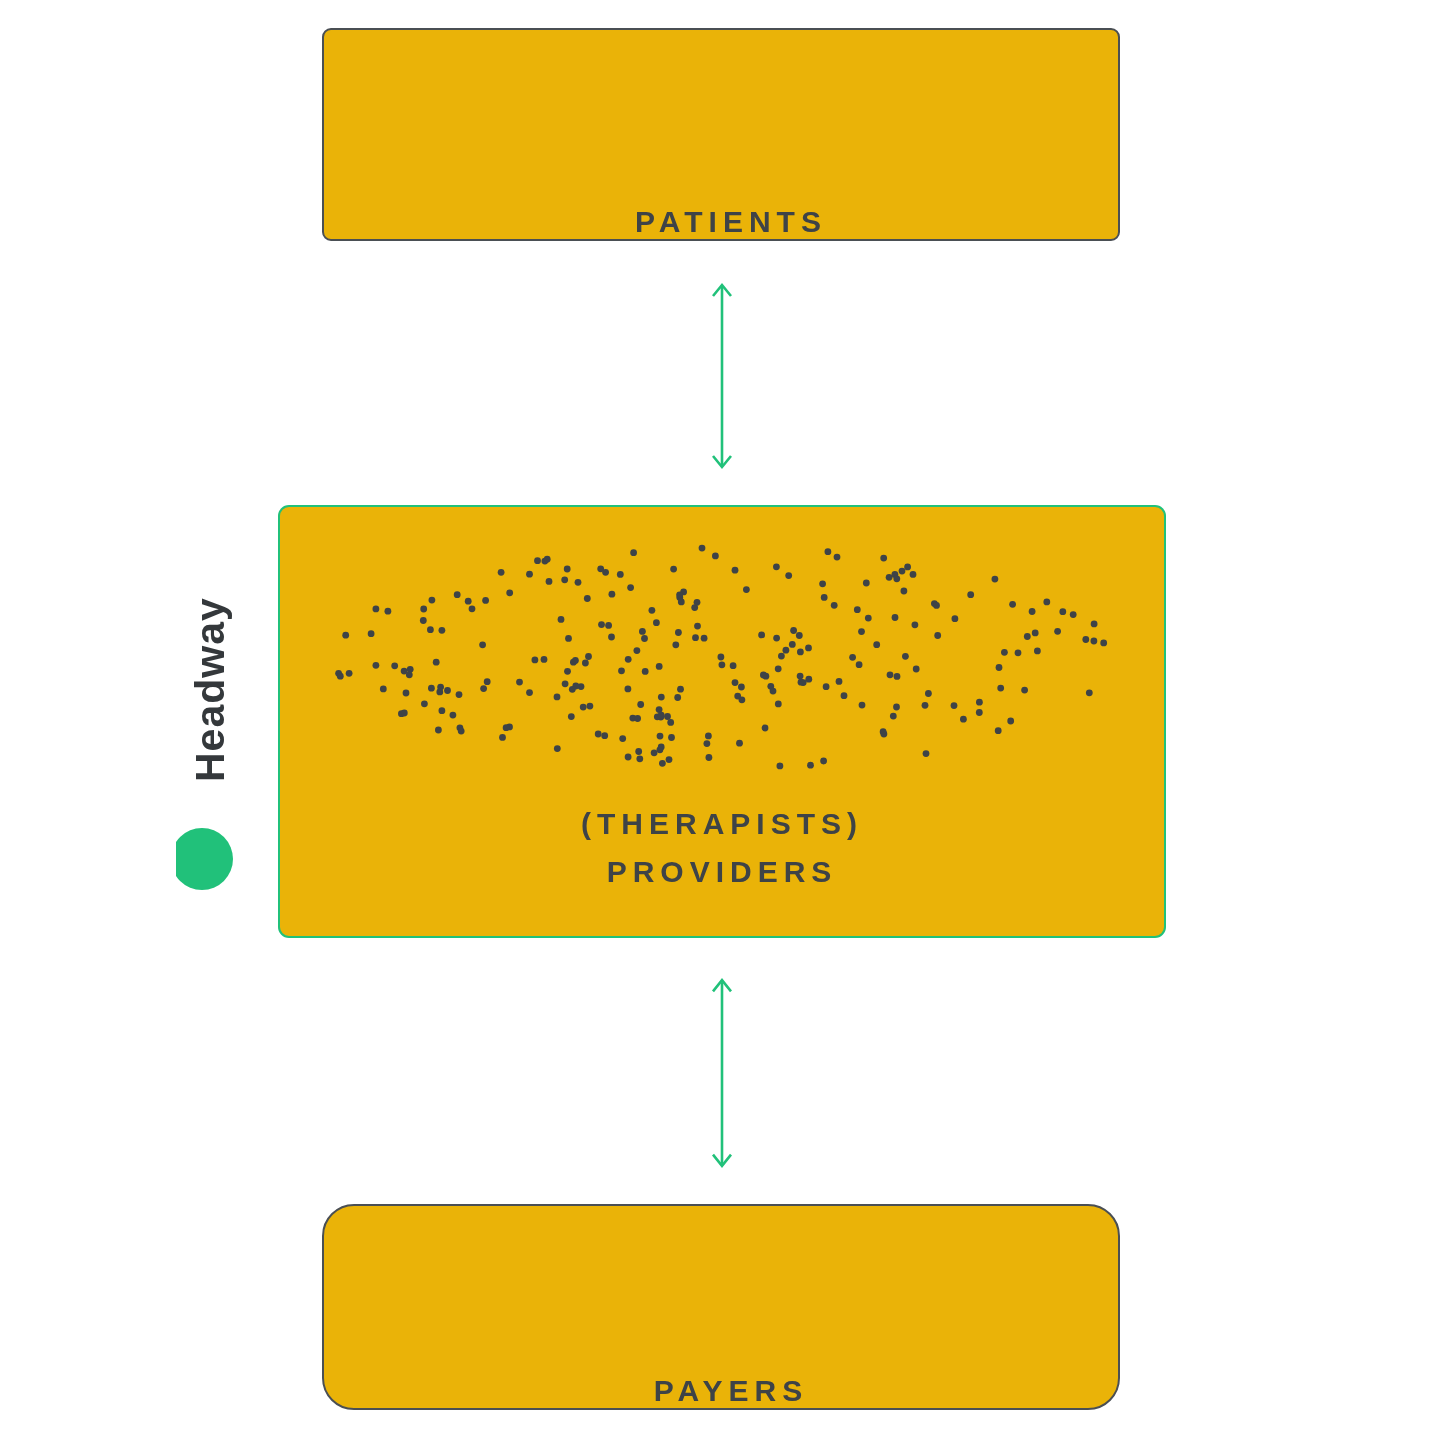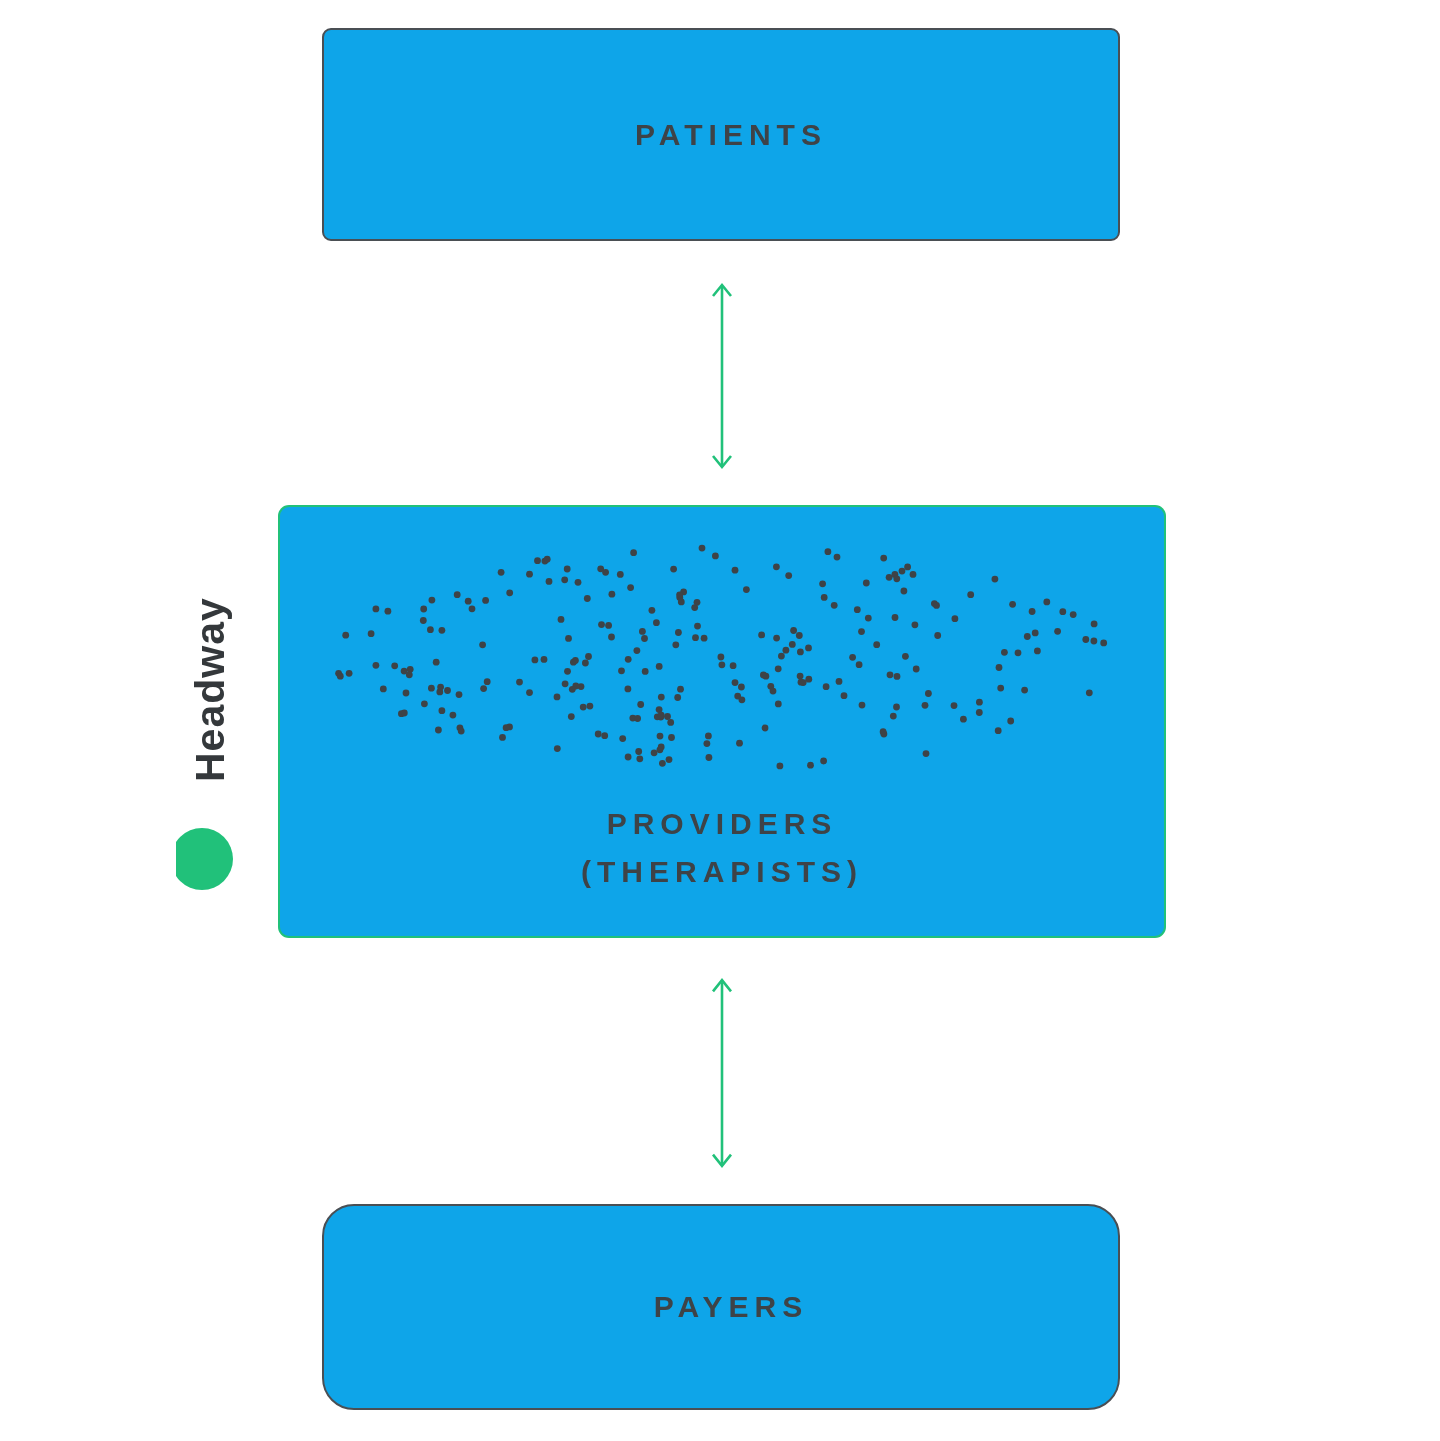--- a/index.html
+++ b/index.html
@@ -10,23 +10,23 @@
   }
   *{box-sizing:border-box;margin:0;padding:0;}
   html,body{background:#ffffff;}
   body{
     font-family:"Liberation Sans", sans-serif;
     width:1440px;height:1441px;position:relative;overflow:hidden;
   }
   .canvas{position:absolute;inset:0;background:#ffffff;}
 
   .box{
-    position:absolute;background:#0ea5e9;
+    position:absolute;background:#eab308;
     border:2px solid var(--border);border-radius:9px;
-    display:flex;align-items:center;justify-content:center;padding-left:20px;
+    display:flex;align-items:flex-end;justify-content:center;padding-left:20px;
   }
   .box-label{
     color:var(--text);font-size:30px;font-weight:700;
     letter-spacing:6px;text-align:center;
   }
 
   .top-box{left:322px;top:28px;width:798px;height:213px;}
   .bottom-box{left:322px;top:1204px;width:798px;height:206px;border-radius:32px;}
 
   .middle-box{
@@ -314,22 +314,22 @@
         <circle cx="269.0" cy="74.4" r="3.4"></circle>
         <circle cx="690.7" cy="87.7" r="3.4"></circle>
         <circle cx="496.4" cy="59.8" r="3.4"></circle>
         <circle cx="455.0" cy="175.6" r="3.4"></circle>
         <circle cx="625.4" cy="149.3" r="3.4"></circle>
         <circle cx="428.9" cy="250.5" r="3.4"></circle>
         <circle cx="161.9" cy="203.7" r="3.4"></circle>
         <circle cx="381.2" cy="208.1" r="3.4"></circle>
       </svg>
     <div class="providers-label">
+      <span>(THERAPISTS)</span>
       <span>PROVIDERS</span>
-      <span>(THERAPISTS)</span>
     </div>
   </div>
 
   <div class="arrow arrow-bottom">
     <svg viewBox="0 0 28 190" preserveAspectRatio="none">
       <line x1="14" y1="6" x2="14" y2="184"></line>
       <path d="M5 15 L14 4 L23 15"></path>
       <path d="M5 175 L14 186 L23 175"></path>
     </svg>
   </div>

